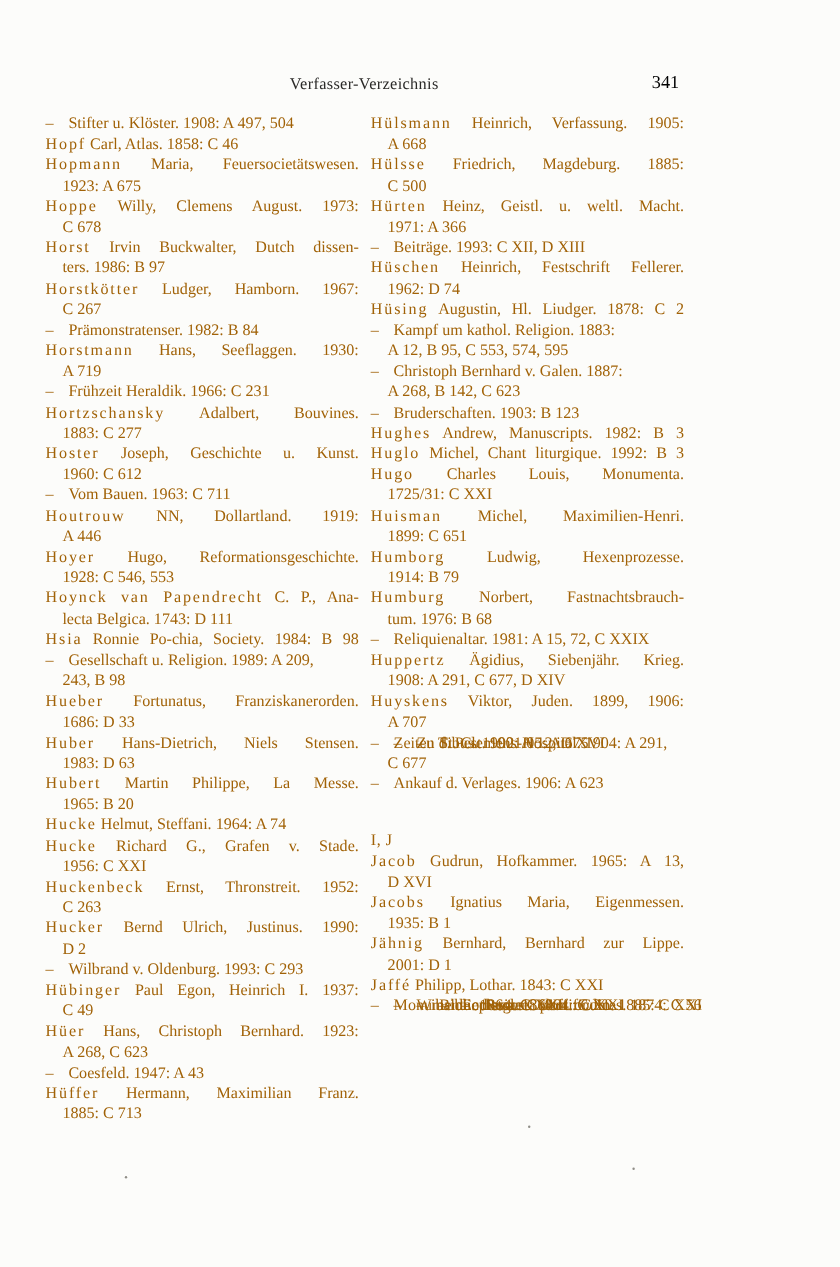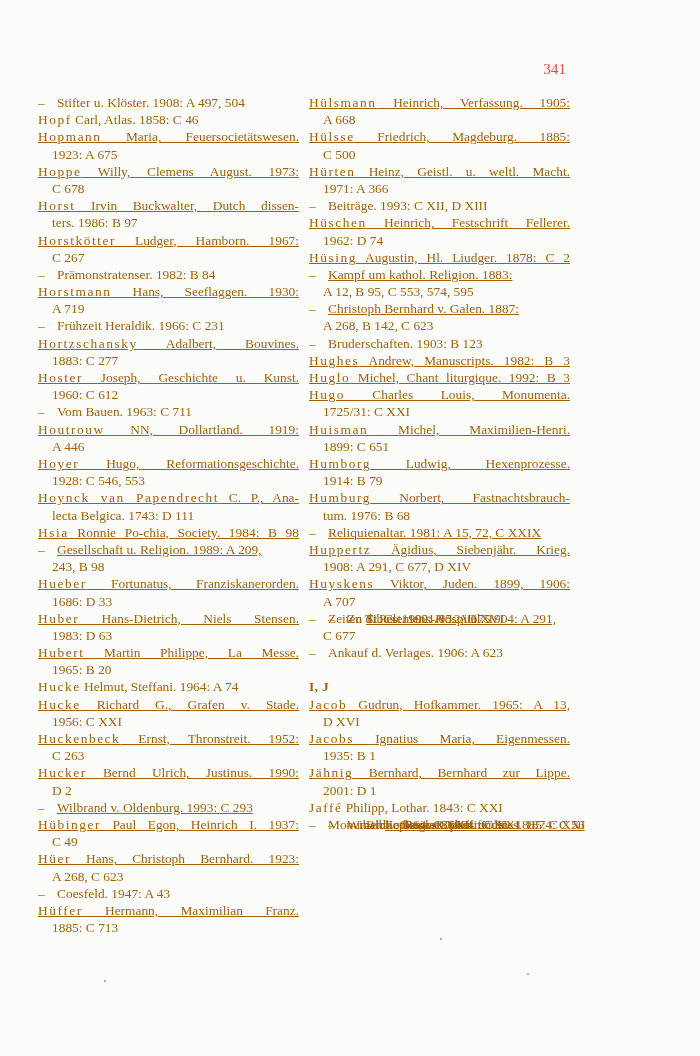--- a/index.html
+++ b/index.html
@@ -28,67 +28,68 @@
     text-align: center;
     font-size: 13.6px;
     letter-spacing: 0.02em;
     color: #2a2927;
   }
   .rh-num {
     position: absolute;
     right: 3px;
     top: 60px;
     font-size: 15.2px;
-    color: #ef4444;
+    color: #000000;
   }
   .col {
     position: absolute;
     top: 94px;
     width: 261px;
     font-size: 13.4px;
     line-height: 17.2px;
     color: #a16207;
   }
   .col-left  { left: 38px; }
   .col-right { left: 309px; }
   .line {
     height: 17.2px;
     white-space: nowrap;
     overflow: visible;
   }
   .line.just {
     text-align: justify;
     -moz-text-align-last: justify;
     text-align-last: justify;
-    text-decoration: underline;
   }
   .line.cont { padding-left: 14px; }
   .line.head {
-    font-weight: bold;
+    font-weight: normal;
     letter-spacing: 0.03em;
+    margin-top: 13px;
   }
   .sp { letter-spacing: 0.115em; }
   .dash {
     display: inline-block;
     width: 19px;
   }
   .speck {
     position: absolute;
     background: #908e88;
     border-radius: 50%;
     width: 2px;
     height: 2px;
   }
 </style>
 </head>
 <body>
 
 <div class="page">
 
   <div class="running-head">
+    <div class="rh-title">Verfasser-Verzeichnis</div>
     <div class="rh-num">341</div>
   </div>
 
   <div class="col col-left" id="col-left"><div class="line dash"><span class="dash">–</span>Stifter u. Klöster. 1908: A 497, 504</div><div class="line entry"><span class="sp">Hopf</span> Carl, Atlas. 1858: C 46</div><div class="line entry just"><span class="sp">Hopmann</span> Maria, Feuersocietätswesen.</div><div class="line cont">1923: A 675</div><div class="line entry just"><span class="sp">Hoppe</span> Willy, Clemens August. 1973:</div><div class="line cont">C 678</div><div class="line entry just"><span class="sp">Horst</span> Irvin Buckwalter, Dutch dissen-</div><div class="line cont">ters. 1986: B 97</div><div class="line entry just"><span class="sp">Horstkötter</span> Ludger, Hamborn. 1967:</div><div class="line cont">C 267</div><div class="line dash"><span class="dash">–</span>Prämonstratenser. 1982: B 84</div><div class="line entry just"><span class="sp">Horstmann</span> Hans, Seeflaggen. 1930:</div><div class="line cont">A 719</div><div class="line dash"><span class="dash">–</span>Frühzeit Heraldik. 1966: C 231</div><div class="line entry just"><span class="sp">Hortzschansky</span> Adalbert, Bouvines.</div><div class="line cont">1883: C 277</div><div class="line entry just"><span class="sp">Hoster</span> Joseph, Geschichte u. Kunst.</div><div class="line cont">1960: C 612</div><div class="line dash"><span class="dash">–</span>Vom Bauen. 1963: C 711</div><div class="line entry just"><span class="sp">Houtrouw</span> NN, Dollartland. 1919:</div><div class="line cont">A 446</div><div class="line entry just"><span class="sp">Hoyer</span> Hugo, Reformationsgeschichte.</div><div class="line cont">1928: C 546, 553</div><div class="line entry just"><span class="sp">Hoynck van Papendrecht</span> C. P., Ana-</div><div class="line cont">lecta Belgica. 1743: D 111</div><div class="line entry just"><span class="sp">Hsia</span> Ronnie Po-chia, Society. 1984: B 98</div><div class="line dash just"><span class="dash">–</span>Gesellschaft u. Religion. 1989: A 209,</div><div class="line cont">243, B 98</div><div class="line entry just"><span class="sp">Hueber</span> Fortunatus, Franziskanerorden.</div><div class="line cont">1686: D 33</div><div class="line entry just"><span class="sp">Huber</span> Hans-Dietrich, Niels Stensen.</div><div class="line cont">1983: D 63</div><div class="line entry just"><span class="sp">Hubert</span> Martin Philippe, La Messe.</div><div class="line cont">1965: B 20</div><div class="line entry"><span class="sp">Hucke</span> Helmut, Steffani. 1964: A 74</div><div class="line entry just"><span class="sp">Hucke</span> Richard G., Grafen v. Stade.</div><div class="line cont">1956: C XXI</div><div class="line entry just"><span class="sp">Huckenbeck</span> Ernst, Thronstreit. 1952:</div><div class="line cont">C 263</div><div class="line entry just"><span class="sp">Hucker</span> Bernd Ulrich, Justinus. 1990:</div><div class="line cont">D 2</div><div class="line dash just"><span class="dash">–</span>Wilbrand v. Oldenburg. 1993: C 293</div><div class="line entry just"><span class="sp">Hübinger</span> Paul Egon, Heinrich I. 1937:</div><div class="line cont">C 49</div><div class="line entry just"><span class="sp">Hüer</span> Hans, Christoph Bernhard. 1923:</div><div class="line cont">A 268, C 623</div><div class="line dash"><span class="dash">–</span>Coesfeld. 1947: A 43</div><div class="line entry just"><span class="sp">Hüffer</span> Hermann, Maximilian Franz.</div><div class="line cont">1885: C 713</div></div>
 
   <div class="col col-right" id="col-right"><div class="line entry just"><span class="sp">Hülsmann</span> Heinrich, Verfassung. 1905:</div><div class="line cont">A 668</div><div class="line entry just"><span class="sp">Hülsse</span> Friedrich, Magdeburg. 1885:</div><div class="line cont">C 500</div><div class="line entry just"><span class="sp">Hürten</span> Heinz, Geistl. u. weltl. Macht.</div><div class="line cont">1971: A 366</div><div class="line dash"><span class="dash">–</span>Beiträge. 1993: C XII, D XIII</div><div class="line entry just"><span class="sp">Hüschen</span> Heinrich, Festschrift Fellerer.</div><div class="line cont">1962: D 74</div><div class="line entry just"><span class="sp">Hüsing</span> Augustin, Hl. Liudger. 1878: C 2</div><div class="line dash just"><span class="dash">–</span>Kampf um kathol. Religion. 1883:</div><div class="line cont">A 12, B 95, C 553, 574, 595</div><div class="line dash just"><span class="dash">–</span>Christoph Bernhard v. Galen. 1887:</div><div class="line cont">A 268, B 142, C 623</div><div class="line dash"><span class="dash">–</span>Bruderschaften. 1903: B 123</div><div class="line entry just"><span class="sp">Hughes</span> Andrew, Manuscripts. 1982: B 3</div><div class="line entry just"><span class="sp">Huglo</span> Michel, Chant liturgique. 1992: B 3</div><div class="line entry just"><span class="sp">Hugo</span> Charles Louis, Monumenta.</div><div class="line cont">1725/31: C XXI</div><div class="line entry just"><span class="sp">Huisman</span> Michel, Maximilien-Henri.</div><div class="line cont">1899: C 651</div><div class="line entry just"><span class="sp">Humborg</span> Ludwig, Hexenprozesse.</div><div class="line cont">1914: B 79</div><div class="line entry just"><span class="sp">Humburg</span> Norbert, Fastnachtsbrauch-</div><div class="line cont">tum. 1976: B 68</div><div class="line dash just"><span class="dash">–</span>Reliquienaltar. 1981: A 15, 72, C XXIX</div><div class="line entry just"><span class="sp">Huppertz</span> Ägidius, Siebenjähr. Krieg.</div><div class="line cont">1908: A 291, C 677, D XIV</div><div class="line entry just"><span class="sp">Huyskens</span> Viktor, Juden. 1899, 1906:</div><div class="line cont">A 707</div><div class="line dash"><span class="dash">–</span>Zeiten d. Pest. 1901/05: A 675</div><div class="line dash"><span class="dash">–</span>Zu Tibus. 1902: A 12, D XVI</div><div class="line dash just"><span class="dash">–</span>St. Clemens-Hospital. 1904: A 291,</div><div class="line cont">C 677</div><div class="line dash"><span class="dash">–</span>Ankauf d. Verlages. 1906: A 623</div><div class="line gap"></div><div class="line head">I, J</div><div class="line entry just"><span class="sp">Jacob</span> Gudrun, Hofkammer. 1965: A 13,</div><div class="line cont">D XVI</div><div class="line entry just"><span class="sp">Jacobs</span> Ignatius Maria, Eigenmessen.</div><div class="line cont">1935: B 1</div><div class="line entry just"><span class="sp">Jähnig</span> Bernhard, Bernhard zur Lippe.</div><div class="line cont">2001: D 1</div><div class="line entry"><span class="sp">Jaffé</span> Philipp, Lothar. 1843: C XXI</div><div class="line dash"><span class="dash">–</span>Monumenta. 1864: C XXI</div><div class="line dash"><span class="dash">–</span>Wibaldi epistolae. 1864: C XL</div><div class="line dash"><span class="dash">–</span>Bibliotheca. 1864 ff.: C XXI</div><div class="line dash just"><span class="dash">–</span>Ecclesiae Colon. codices. 1874: C 56</div><div class="line dash"><span class="dash">–</span>Regesta pontificum. 1885: C XXI</div></div>
 
   <div class="speck" style="left:104px; top:980px;"></div>
   <div class="speck" style="left:440px; top:938px;"></div>
   <div class="speck" style="left:527px; top:973px;"></div>

